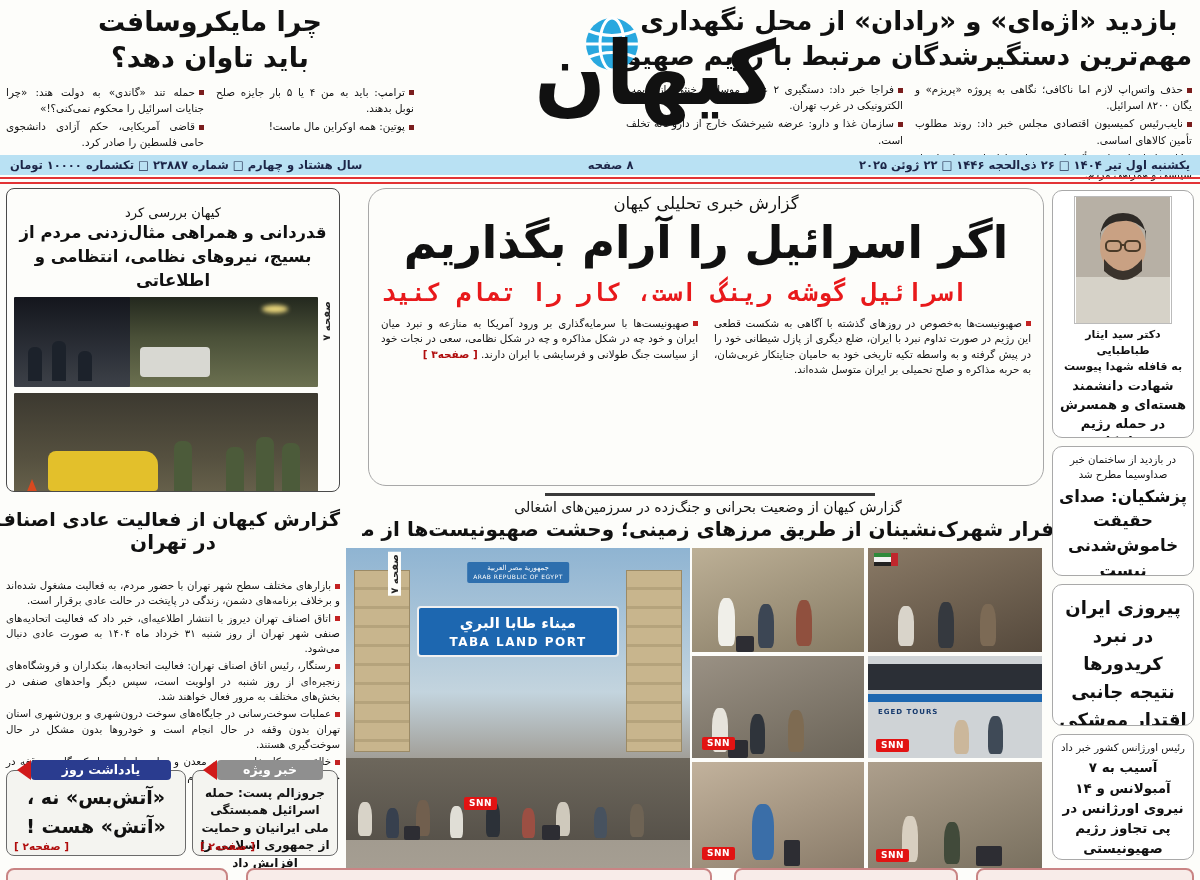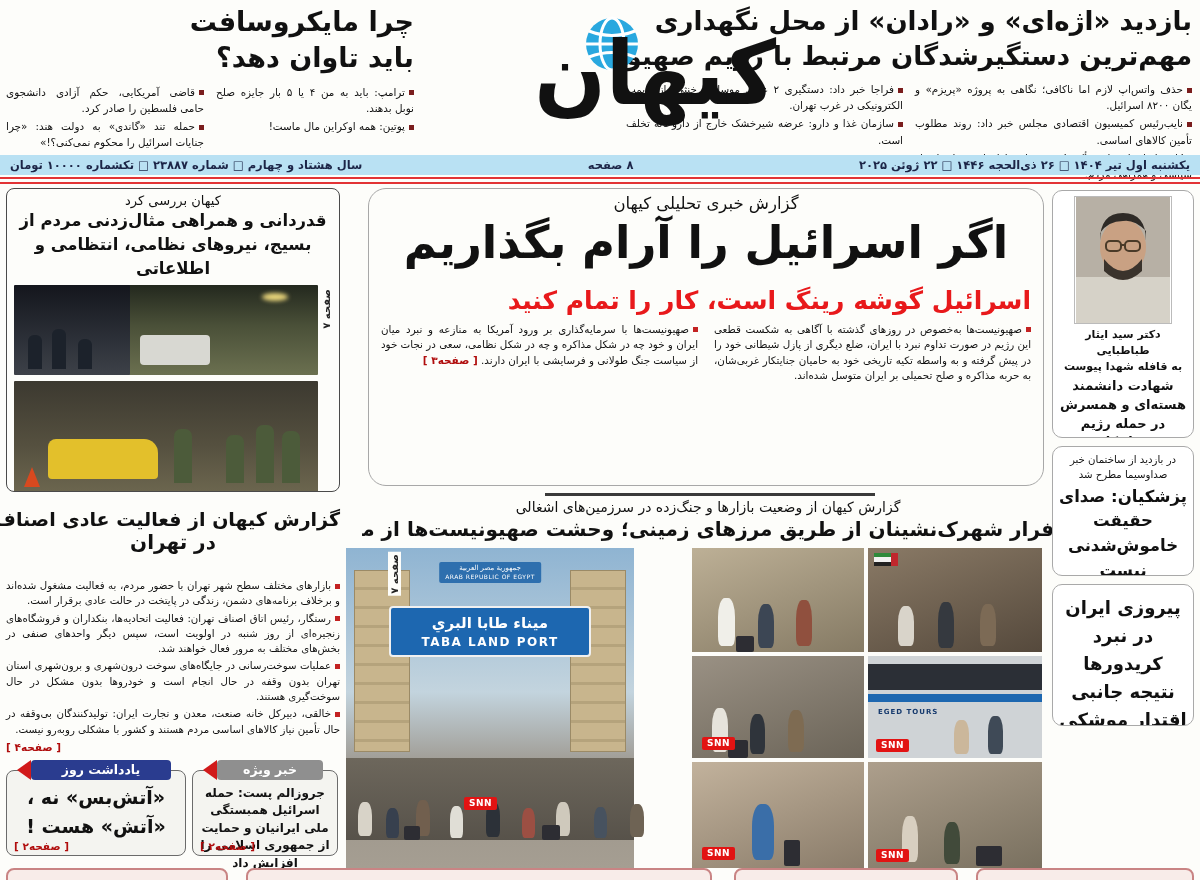--- a/index.html
+++ b/index.html
@@ -3,21 +3,21 @@
 <meta charset="utf-8">
 <style>
   html,body{margin:0;padding:0;background:#e8e8e8;}
   .page{position:relative;width:1200px;height:880px;margin:0 auto;background:#fdfdfa;
         overflow:hidden;direction:rtl;font-family:"DejaVu Sans",sans-serif;color:#111;}
   .abs{position:absolute;}
 
   
   .tr-block{right:8px;top:4px;width:566px;}
   .tl-block{left:6px;top:4px;width:408px;}
-  .head-h{font-weight:bold;font-size:26px;line-height:1.35;text-align:right;white-space:nowrap;overflow:hidden;}
+  .head-h{font-weight:bold;font-size:26px;line-height:1.35;text-align:center;white-space:nowrap;overflow:hidden;}
   .head-h.small{font-size:27px;}
   .bullet-cols{display:flex;gap:12px;margin-top:7px;}
   .bullet-cols>div{flex:1;font-size:10.4px;line-height:1.55;text-align:justify;}
   .b-item{margin-bottom:2px;}
   .sq{display:inline-block;width:5px;height:5px;background:#7a1d1d;margin-left:4px;vertical-align:middle;}
   .sq.red{background:#c32222;}
   .pageref{color:#b00d0d;font-weight:bold;font-size:10.5px;}
   .pageref::before{content:"[ ";}
   .pageref::after{content:" ]";}
   .pageref-line{text-align:left;margin-top:3px;}
@@ -27,21 +27,21 @@
              font-size:84px;font-weight:bold;line-height:1.45;transform:scaleY(1.05);}
   .globe{position:absolute;left:4px;top:16px;}
 
   .date-bar{left:0;top:155px;width:1200px;height:20px;background:#b9e1f3;
             display:flex;justify-content:space-between;align-items:center;
             padding:0 10px;box-sizing:border-box;font-size:11.5px;font-weight:bold;color:#1c2547;}
   .red-rule{left:0;top:177px;width:1200px;height:3px;border-top:2px solid #e23335;border-bottom:2px solid #e23335;}
 
   
   .basij-box{left:6px;top:188px;width:334px;height:304px;border:1.5px solid #4a4a4a;border-radius:8px;
-             padding:4px 7px;box-sizing:border-box;overflow:hidden;}
+             padding:16px 7px;box-sizing:border-box;overflow:hidden;}
   .basij-kicker{font-size:13px;text-align:center;}
   .basij-h{font-size:16.5px;font-weight:bold;text-align:center;line-height:1.45;margin-top:1px;}
   .collage{position:relative;margin-top:4px;height:212px;}
   .vlabel{writing-mode:vertical-rl;transform:rotate(180deg);font-size:10px;font-weight:bold;color:#222;}
   .collage .vlabel{position:absolute;right:0;top:4px;}
   .ph{position:absolute;overflow:hidden;border-radius:1px;}
   .phA{right:14px;top:0;width:190px;height:90px;background:linear-gradient(180deg,#23281e 0%,#4a5038 45%,#6b7050 100%);}
   .phA .van{position:absolute;left:12px;bottom:10px;width:70px;height:30px;background:#d8d8d2;border-radius:4px;}
   .phA .lamp{position:absolute;right:30px;top:8px;width:26px;height:8px;background:#e8d47a;border-radius:50%;filter:blur(2px);}
   .phB{left:0;top:0;width:116px;height:90px;background:linear-gradient(180deg,#14161d,#2c3038 60%,#3d4148);}
@@ -68,30 +68,30 @@
   .note-line{font-size:19px;font-weight:bold;line-height:1.5;}
   .special-text{font-size:12px;font-weight:bold;line-height:1.45;padding:2px 6px;}
   .box-pr{position:absolute;bottom:3px;left:7px;}
   .pink-box{top:868px;height:22px;background:#f8ece9;border:2px solid #c98484;border-radius:8px;box-sizing:border-box;}
 
   
   .main-box{right:156px;left:370px;width:676px;top:188px;height:298px;border:1.5px solid #a8a8a8;border-radius:18px;
             box-sizing:border-box;padding:5px 12px;overflow:hidden;}
   .main-kicker{font-size:16.5px;text-align:center;}
   .main-h{font-size:45px;font-weight:bold;text-align:center;line-height:1.35;white-space:nowrap;letter-spacing:-1px;}
-  .main-sub{font-size:25px;font-weight:bold;color:#e8191b;text-align:right;margin-top:12px;white-space:nowrap;}
+  .main-sub{font-size:25px;font-weight:bold;color:#e8191b;text-align:left;margin-top:4px;white-space:nowrap;font-family:Liberation Mono, monospace;}
   .lead{display:flex;gap:16px;margin-top:7px;font-size:10.3px;line-height:1.5;text-align:justify;}
   .lead>div{flex:1;}
   .divider{left:545px;top:493px;width:330px;height:2.5px;background:#3a3a3a;}
   .set-kicker{left:370px;top:499px;width:676px;text-align:center;font-size:14px;}
   .set-h{left:362px;top:517px;width:692px;text-align:center;font-size:20px;font-weight:bold;white-space:nowrap;overflow:hidden;}
   .vlabel7{left:388px;top:552px;z-index:5;background:#fdfdfa;padding:2px 1px;}
 
   
-  .taba{left:346px;top:548px;width:288px;height:320px;background:linear-gradient(180deg,#8fb4d2 0%,#c3d4de 45%,#9b948a 70%,#a59e92 100%);}
+  .taba{left:346px;top:548px;width:344px;height:320px;background:linear-gradient(180deg,#8fb4d2 0%,#c3d4de 45%,#9b948a 70%,#a59e92 100%);}
   .tower{position:absolute;top:22px;width:54px;height:180px;background:repeating-linear-gradient(180deg,#c8b58d 0 16px,#b5a37c 16px 19px);border:1px solid #9b8a66;}
   .tower.tl{left:8px;}
   .tower.tr{right:8px;}
   .sign-top{position:absolute;left:50%;top:14px;transform:translateX(-50%);background:#2e6fae;color:#fff;
             padding:2px 6px;border-radius:2px;text-align:center;line-height:1.3;}
   .sign-top .ar{font-size:7px;display:block;}
   .sign-top .en{font-size:6px;display:block;letter-spacing:.5px;font-family:"DejaVu Sans",sans-serif;}
   .sign-big{position:absolute;left:50%;top:58px;transform:translateX(-50%);width:190px;background:#1d67b0;
             border:2px solid #f0f0f0;border-radius:4px;color:#fff;text-align:center;padding:6px 4px;}
   .sign-big .ar{font-size:15px;font-weight:bold;display:block;}
@@ -164,22 +164,22 @@
     <div class="head-h small">
       <span>چرا مایکروسافت</span><br>
       <span>باید تاوان دهد؟</span>
     </div>
     <div class="bullet-cols">
       <div>
         <div class="b-item"><span class="sq"></span><span>ترامپ: باید به من ۴ یا ۵ بار جایزه صلح نوبل بدهند.</span></div>
         <div class="b-item"><span class="sq"></span><span>پوتین: همه اوکراین مال ماست!</span></div>
       </div>
       <div>
+        <div class="b-item"><span class="sq"></span><span>حمله تند «گاندی» به دولت هند: «چرا جنایات اسرائیل را محکوم نمی‌کنی؟!»</span></div>
         <div class="b-item"><span class="sq"></span><span>قاضی آمریکایی، حکم آزادی دانشجوی حامی فلسطین را صادر کرد.</span></div>
-        <div class="b-item"><span class="sq"></span><span>حمله تند «گاندی» به دولت هند: «چرا جنایات اسرائیل را محکوم نمی‌کنی؟!»</span></div>
         <div class="pageref-line"><span class="pageref">صفحه آخر</span></div>
       </div>
     </div>
   </div>
 
   <div class="abs date-bar">
     <span>یکشنبه اول تیر ۱۴۰۴ □ ۲۶ ذی‌الحجه ۱۴۴۶ □ ۲۲ ژوئن ۲۰۲۵</span>
     <span>۸ صفحه</span>
     <span>سال هشتاد و چهارم □ شماره ۲۳۸۸۷ □ تکشماره ۱۰۰۰۰ تومان</span>
   </div>
@@ -210,20 +210,21 @@
     </div>
   </div>
 
   <div class="abs guilds-h">
     <span class="l1">گزارش کیهان از فعالیت عادی اصناف</span>
     <span class="l2">در تهران</span>
   </div>
 
   <div class="abs guilds-bullets">
     <div class="b-item"><span class="sq red"></span><span>بازارهای مختلف سطح شهر تهران با حضور مردم، به فعالیت مشغول شده‌اند و برخلاف برنامه‌های دشمن، زندگی در پایتخت در حالت عادی برقرار است.</span></div>
+    <div class="b-item"><span class="sq red"></span><span>اتاق اصناف تهران دیروز با انتشار اطلاعیه‌ای، خبر داد که فعالیت اتحادیه‌های صنفی شهر تهران از روز شنبه ۳۱ خرداد ماه ۱۴۰۴ به صورت عادی دنبال می‌شود.</span></div>
     <div class="b-item"><span class="sq red"></span><span>رستگار، رئیس اتاق اصناف تهران: فعالیت اتحادیه‌ها، بنکداران و فروشگاه‌های زنجیره‌ای از روز شنبه در اولویت است، سپس دیگر واحدهای صنفی در بخش‌های مختلف به مرور فعال خواهند شد.</span></div>
     <div class="b-item"><span class="sq red"></span><span>عملیات سوخت‌رسانی در جایگاه‌های سوخت درون‌شهری و برون‌شهری استان تهران بدون وقفه در حال انجام است و خودروها بدون مشکل در حال سوخت‌گیری هستند.</span></div>
     <div class="b-item"><span class="sq red"></span><span>خالقی، دبیرکل خانه صنعت، معدن و تجارت ایران: تولیدکنندگان بی‌وقفه در حال تأمین نیاز کالاهای اساسی مردم هستند و کشور با مشکلی روبه‌رو نیست.</span></div>
     <div class="pageref-line"><span class="pageref">صفحه۴</span></div>
   </div>
 
   <div class="abs note-box">
     <div class="tab">
       <span class="arrow"></span>
       <span class="bar blue">یادداشت روز</span>
@@ -252,21 +253,21 @@
     <div class="main-h">اگر اسرائیل را آرام بگذاریم</div>
     <div class="main-sub">اسرائیل گوشه رینگ است، کار را تمام کنید</div>
     <div class="lead">
       <div><span class="sq red"></span><span>صهیونیست‌ها به‌خصوص در روزهای گذشته با آگاهی به شکست قطعی این رژیم در صورت تداوم نبرد با ایران، ضلع دیگری از پازل شیطانی خود را در پیش گرفته و به واسطه تکیه تاریخی خود به حامیان جنایتکار غربی‌شان، به حربه مذاکره و صلح تحمیلی بر ایران متوسل شده‌اند.</span></div>
       <div><span class="sq red"></span><span>صهیونیست‌ها با سرمایه‌گذاری بر ورود آمریکا به منازعه و نبرد میان ایران و خود چه در شکل مذاکره و چه در شکل نظامی، سعی در نجات خود از سیاست جنگ طولانی و فرسایشی با ایران دارند.</span>
         <span class="pageref">صفحه۳</span></div>
     </div>
   </div>
 
   <div class="abs divider"></div>
-  <div class="abs set-kicker">گزارش کیهان از وضعیت بازارها و جنگ‌زده در سرزمین‌های اشغالی</div>
+  <div class="abs set-kicker">گزارش کیهان از وضعیت بحرانی و جنگ‌زده در سرزمین‌های اشغالی</div>
   <div class="abs set-h">فرار شهرک‌نشینان از طریق مرزهای زمینی؛ وحشت صهیونیست‌ها از موشک‌های ایرانی</div>
   <span class="abs vlabel vlabel7">صفحه ۷</span>
 
   <div class="abs taba">
     <div class="tower tl"></div>
     <div class="tower tr"></div>
     <div class="sign-top">
       <span class="ar">جمهورية مصر العربية</span>
       <span class="en">ARAB REPUBLIC OF EGYPT</span>
     </div>
@@ -354,14 +355,19 @@
     <div class="sb-kicker">در بازدید از ساختمان خبر صداوسیما مطرح شد</div>
     <div class="sb-h">پزشکیان: صدای حقیقت خاموش‌شدنی نیست</div>
 
   </div>
 
   <div class="abs side-box sb3">
     <div class="sb-h">پیروزی ایران در نبرد کریدورها نتیجه جانبی اقتدار موشکی ایران</div>
 
   </div>
 
+  <div class="abs side-box sb4">
+    <div class="sb-kicker">رئیس اورژانس کشور خبر داد</div>
+    <div class="sb-h">آسیب به ۷ آمبولانس و ۱۴ نیروی اورژانس در پی تجاوز رژیم صهیونیستی</div>
+
+  </div>
 
 </div>
 
 </body></html>

